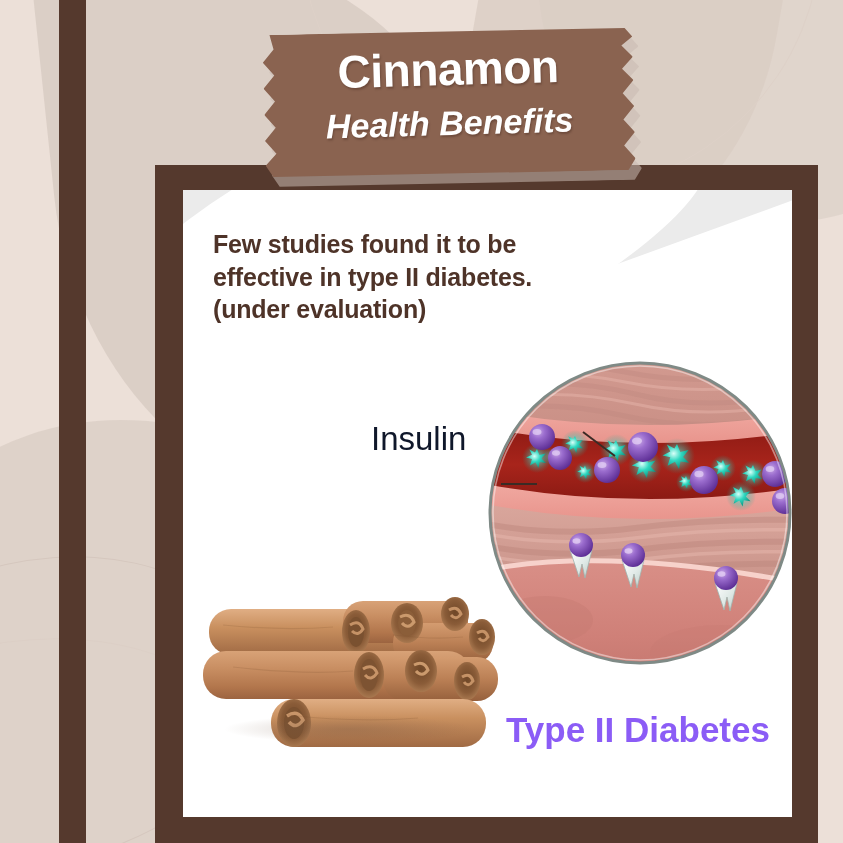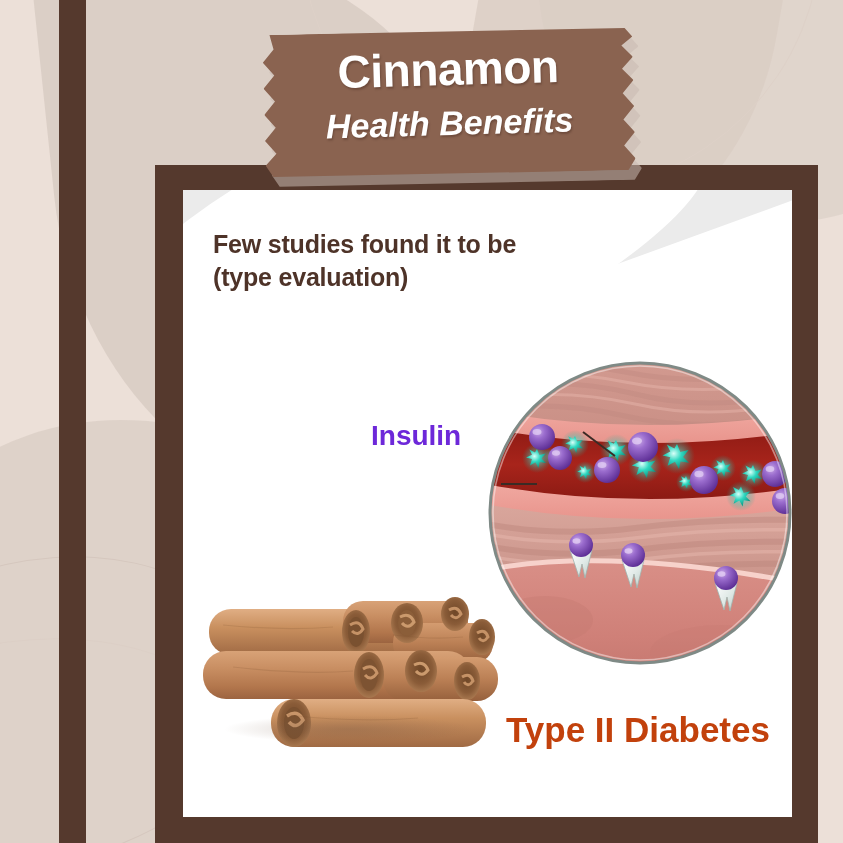--- a/index.html
+++ b/index.html
@@ -117,27 +117,27 @@
   
   .cinnamon{position:absolute;left:10px;top:375px;width:310px;height:230px;}
   .cin-shadow{
     position:absolute;left:30px;top:150px;width:250px;height:28px;
     background:radial-gradient(ellipse at center,rgba(120,90,70,.30),rgba(120,90,70,0) 70%);
   }
 
   
   .circle-wrap{position:absolute;left:302px;top:168px;width:310px;height:310px;}
   .lbl{
-    position:absolute;color:#6d28d9;font-weight:bold;font-size:28px;white-space:nowrap;
+    position:absolute;color:#0f172a;font-weight:normal;font-size:33px;white-space:nowrap;
   }
   .lbl-insulin{left:188px;top:230px;}
   .lbl-glucose{left:140px;top:281px;}
   .caption{
     position:absolute;left:290px;top:520px;width:330px;text-align:center;
-    color:#c2410c;font-weight:bold;font-size:35px;white-space:nowrap;
+    color:#8b5cf6;font-weight:bold;font-size:35px;white-space:nowrap;
   }
   .leader{position:absolute;background:#3a2b25;}
   .leader-ins{left:400px;top:241px;width:40px;height:2px;transform:rotate(37deg);transform-origin:left center;}
   .leader-glu{left:318px;top:293px;width:36px;height:2px;}
 </style>
 </head>
 <body>
 
 <div id="stage">
 
@@ -164,21 +164,22 @@
           <div class="swoosh sw2"></div>
           <div class="swoosh sw3"></div>
           <div class="swoosh sw4"></div>
           <div class="swoosh sw5"></div>
           <div class="white-cut"></div>
           <div class="white-bottom"></div>
         </div>
 
         <div class="headline">
           <span class="ln">Few studies found it to be</span>
-          <span class="ln">(type evaluation)</span>
+          <span class="ln">effective in type II diabetes.</span>
+          <span class="ln">(under evaluation)</span>
         </div>
 
         <div class="cinnamon">
           <div class="cin-shadow"></div>
           <svg width="310" height="230" viewBox="0 0 310 230">
             <defs>
               <linearGradient id="bark1" x1="0" y1="0" x2="0" y2="1">
                 <stop offset="0%" stop-color="#d8a277"></stop>
                 <stop offset="35%" stop-color="#c98f63"></stop>
                 <stop offset="75%" stop-color="#b2764c"></stop>

